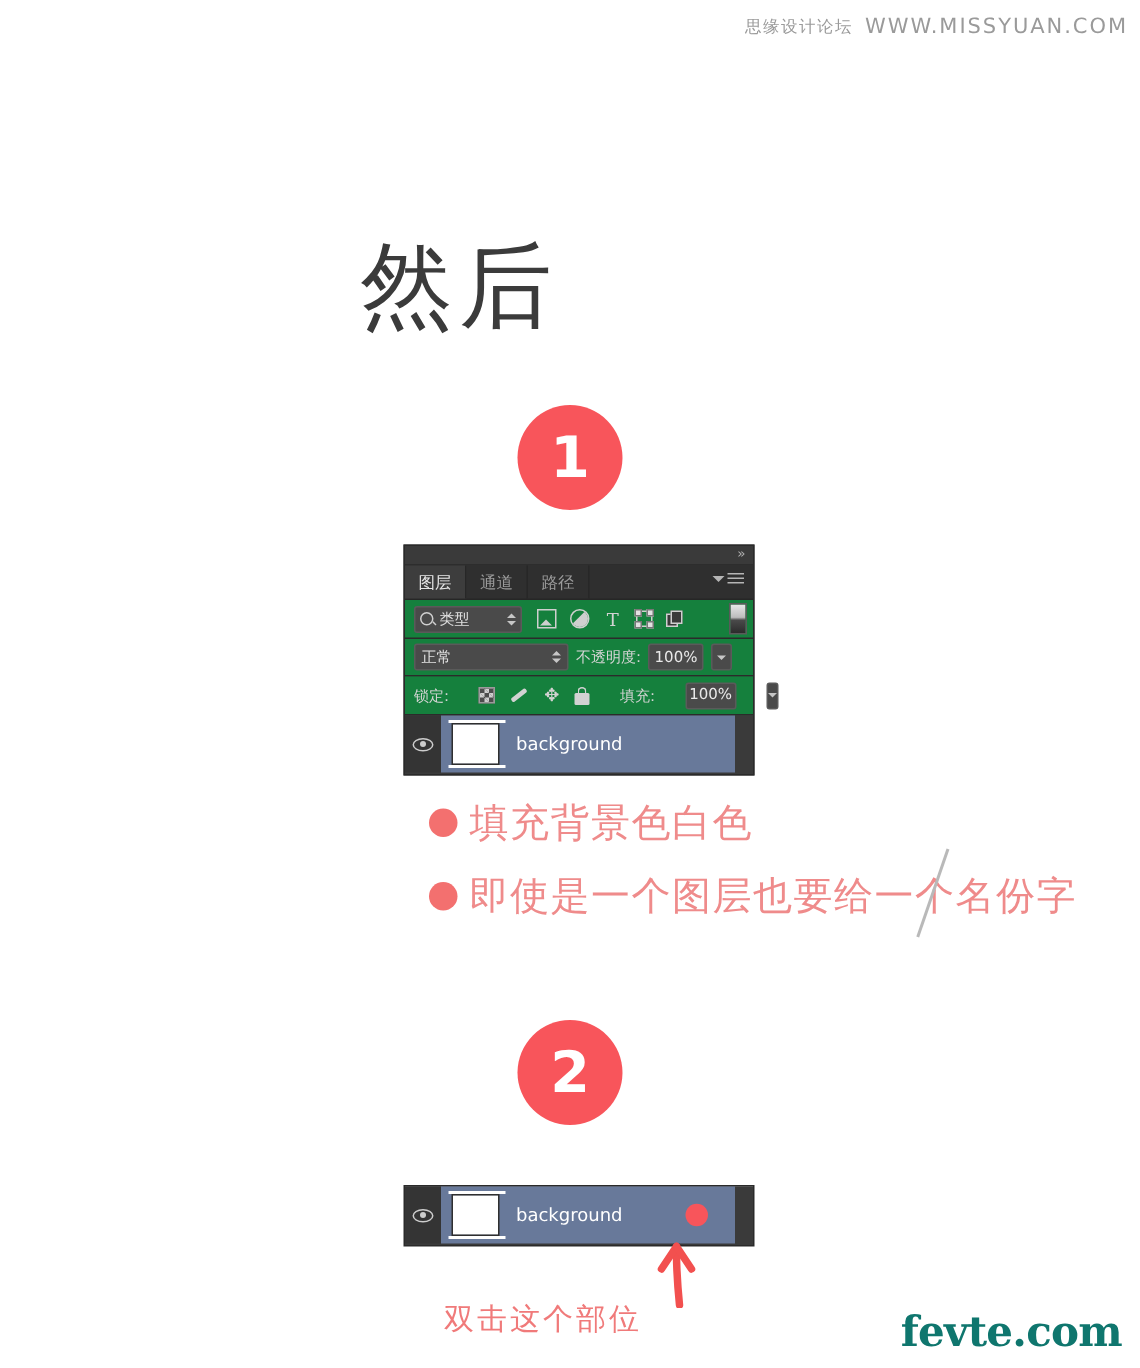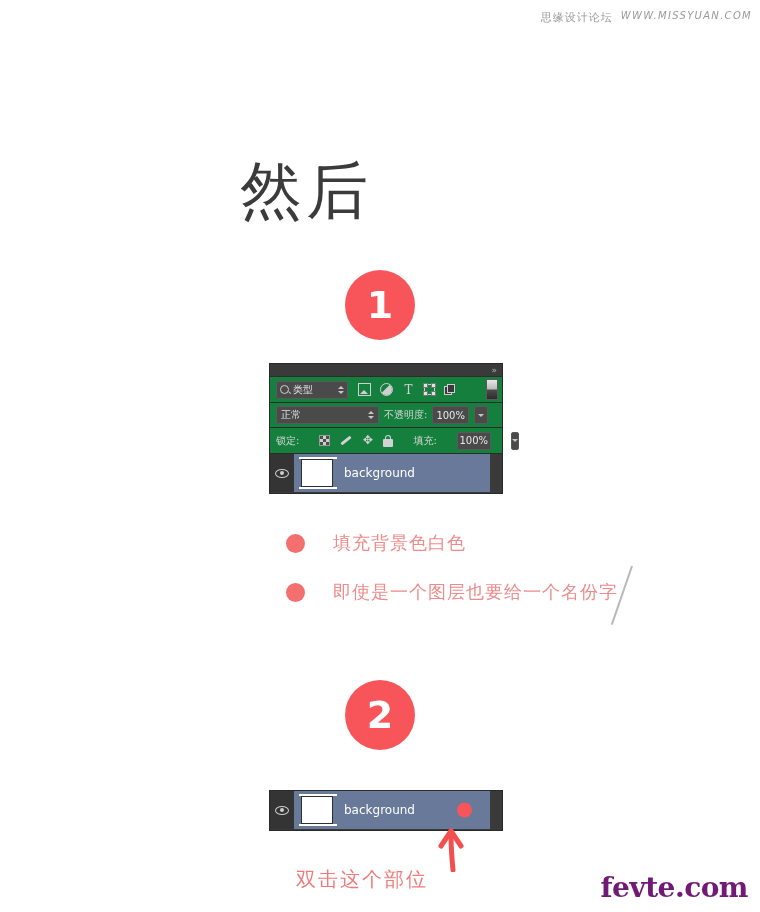--- a/index.html
+++ b/index.html
@@ -24,23 +24,22 @@
     align-items: flex-start;
     gap: 8px;
     color: #9a9a9a;
     white-space: nowrap;
   }
   .watermark .wm-cn {
     font-size: 11px;
     letter-spacing: 1px;
   }
   .watermark .wm-url {
-    font-size: 10px;
+    font-size: 14px;
     letter-spacing: 1.3px;
-    font-style: italic;
   }
 
   
   .heading {
     position: absolute;
     top: 160px;
     left: 0;
     width: 612px;
     text-align: center;
     font-size: 62px;
@@ -519,23 +518,23 @@
     top: 826px;
     width: 46px;
     height: 46px;
   }
 
   
   .annot {
     position: absolute;
     display: flex;
     align-items: center;
-    gap: 28px;
+    gap: 8px;
     color: #ef8b8b;
-    font-size: 18px;
+    font-size: 26px;
     letter-spacing: 1px;
     white-space: nowrap;
     font-family: "DejaVu Sans", "Liberation Sans", sans-serif;
   }
   .annot .dot {
     width: 19px;
     height: 19px;
     border-radius: 50%;
     background: #f3706f;
     flex: none;
@@ -568,21 +567,21 @@
   .footer-logo {
     position: absolute;
     right: 12px;
     bottom: 10px;
     text-align: left;
     line-height: 1;
   }
   .footer-logo .fl-en {
     font-size: 28px;
     font-weight: 700;
-    color: #701a75;
+    color: #0f766e;
     letter-spacing: -0.5px;
     font-family: "DejaVu Serif", "Liberation Serif", serif;
   }
   .footer-logo .fl-cn {
     font-size: 23px;
     font-weight: 700;
     color: #1b2348;
     letter-spacing: 1px;
     margin-top: 2px;
     margin-left: 12px;
@@ -601,20 +600,39 @@
 <div class="badge badge-1">
   <span>1</span>
 </div>
 
 <div class="ps-panel">
 
   <div class="ps-titlebar">
     <span class="collapse-icon">»</span>
   </div>
 
+  <div class="ps-tabs">
+    <div class="ps-tab active">
+      <span>图层</span>
+    </div>
+    <div class="ps-tab">
+      <span>通道</span>
+    </div>
+    <div class="ps-tab">
+      <span>路径</span>
+    </div>
+    <div class="panel-menu">
+      <span class="tri"></span>
+      <span class="lines">
+          <i></i>
+          <i></i>
+          <i></i>
+        </span>
+    </div>
+  </div>
 
   <div class="ps-row row-filter">
     <div class="kind-select">
       <span class="mag"></span>
       <span class="kind-label">类型</span>
       <span class="stepper">
         <i class="up"></i>
           <i class="dn"></i>
       </span>
     </div>

